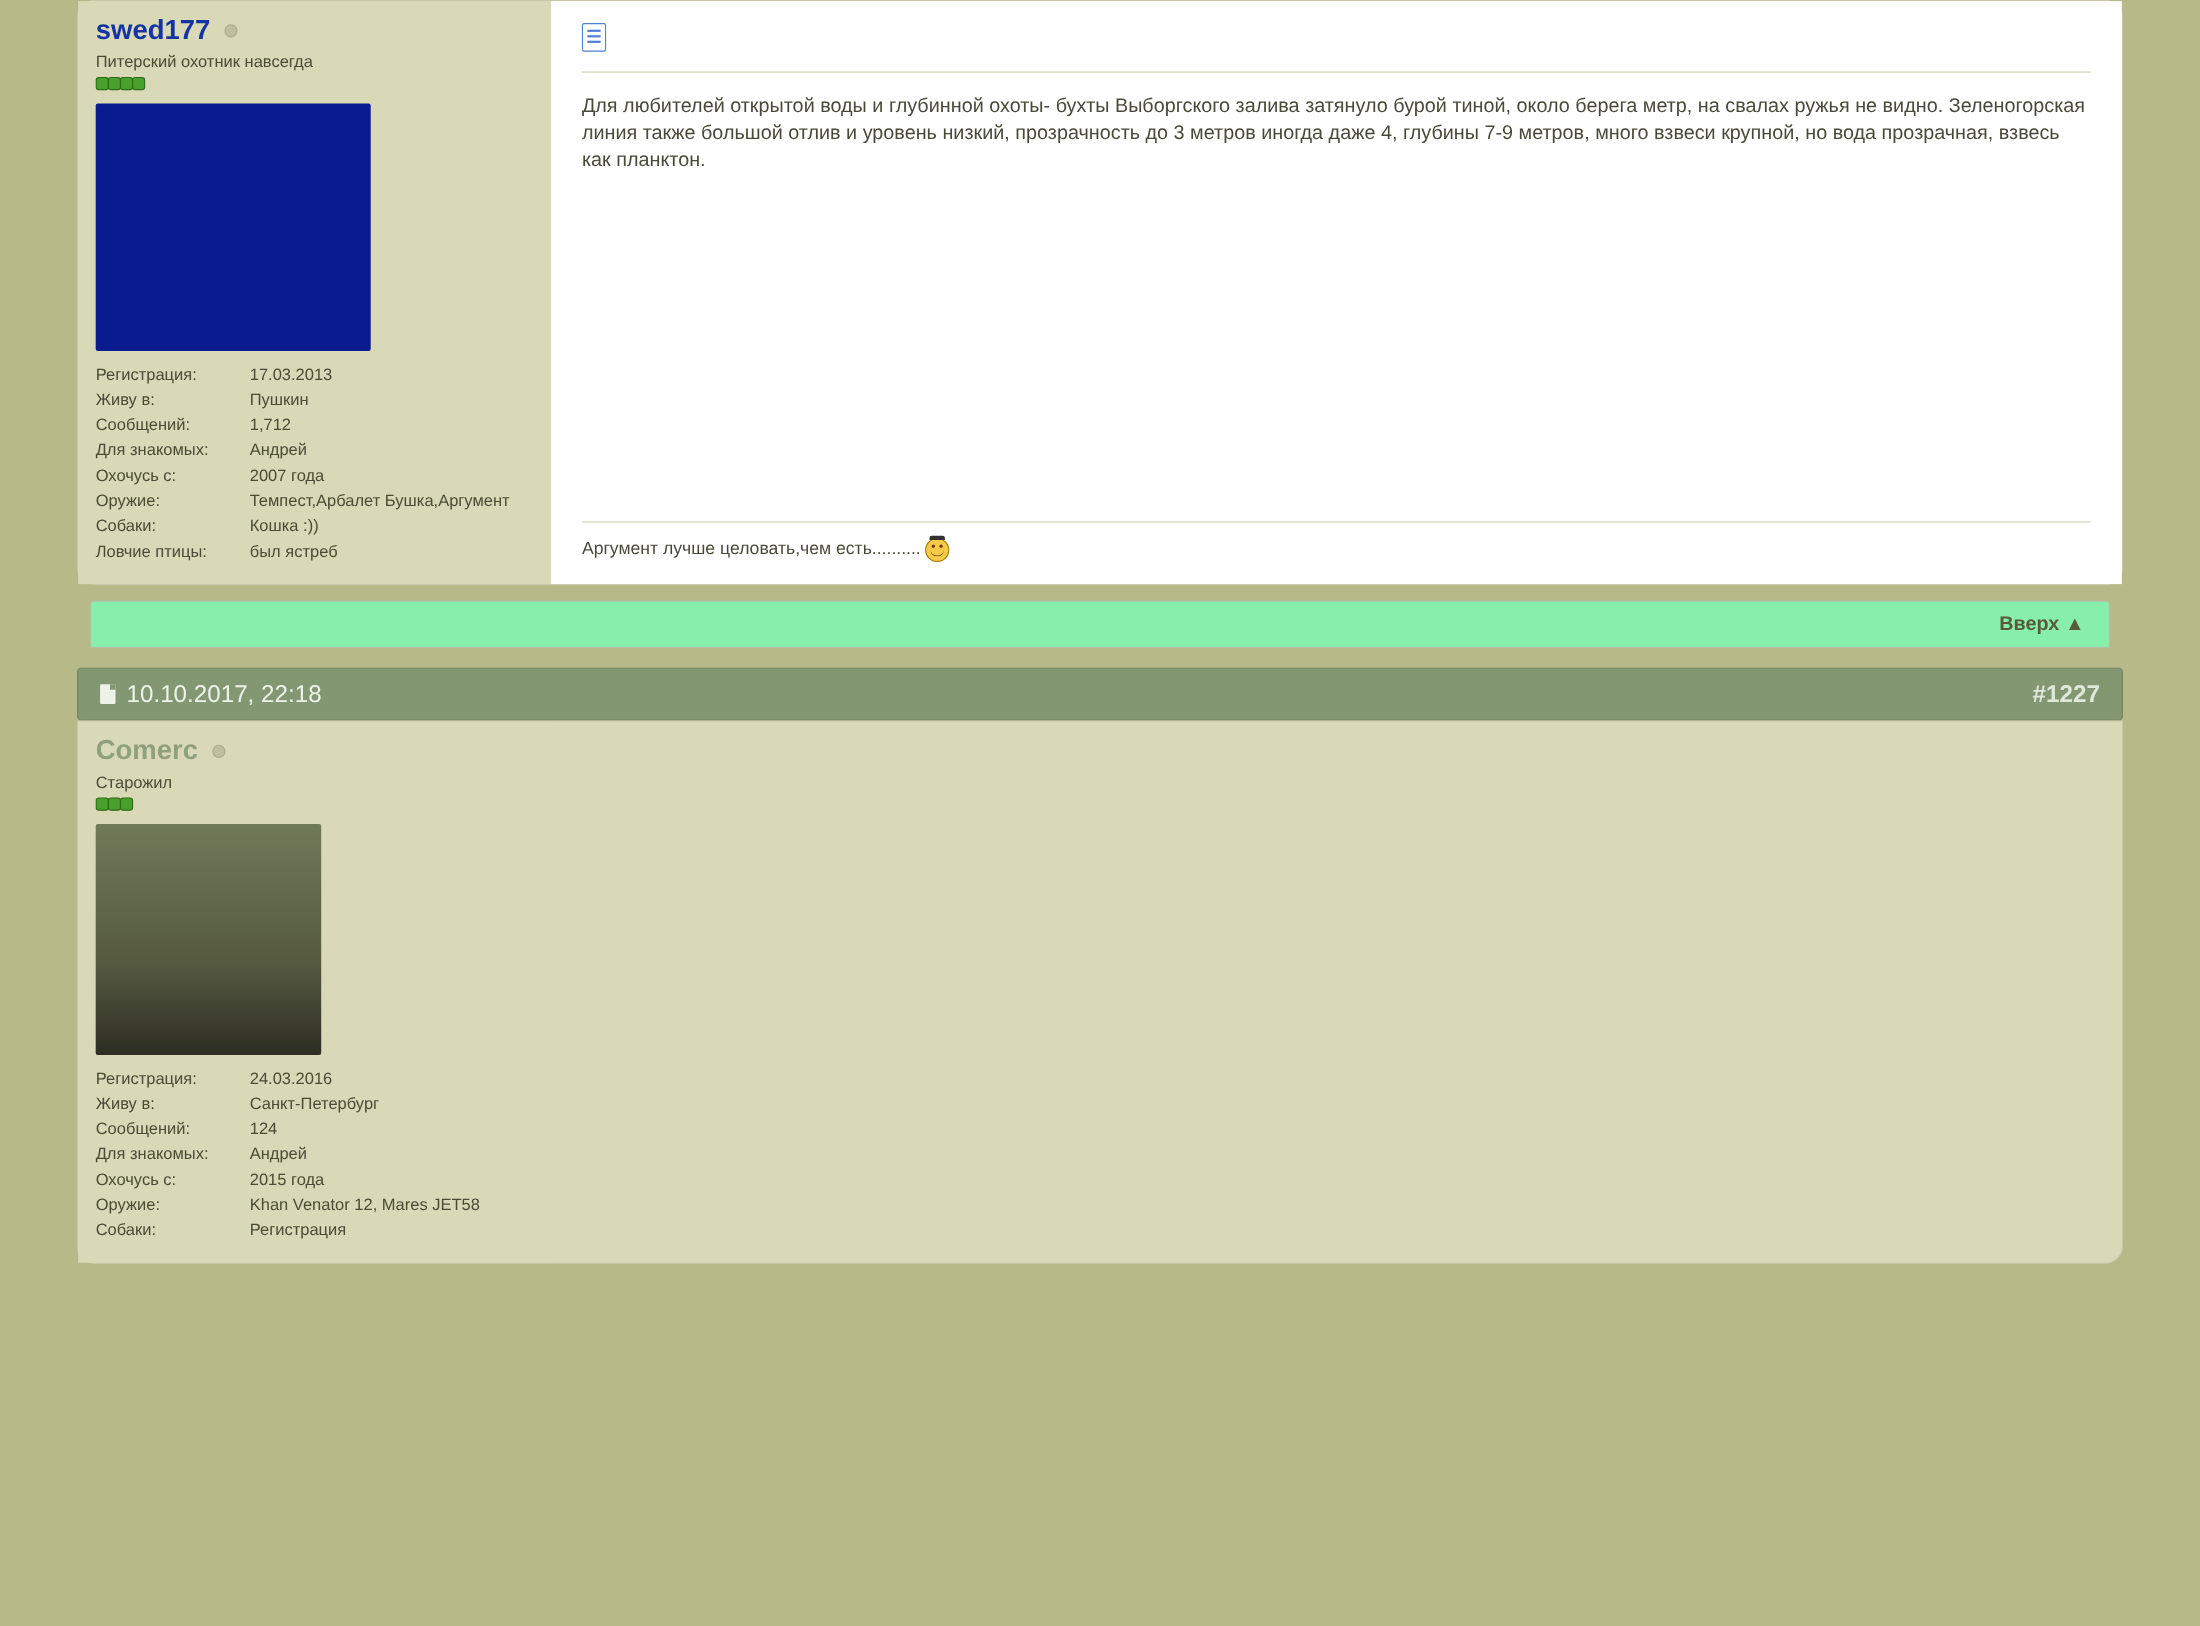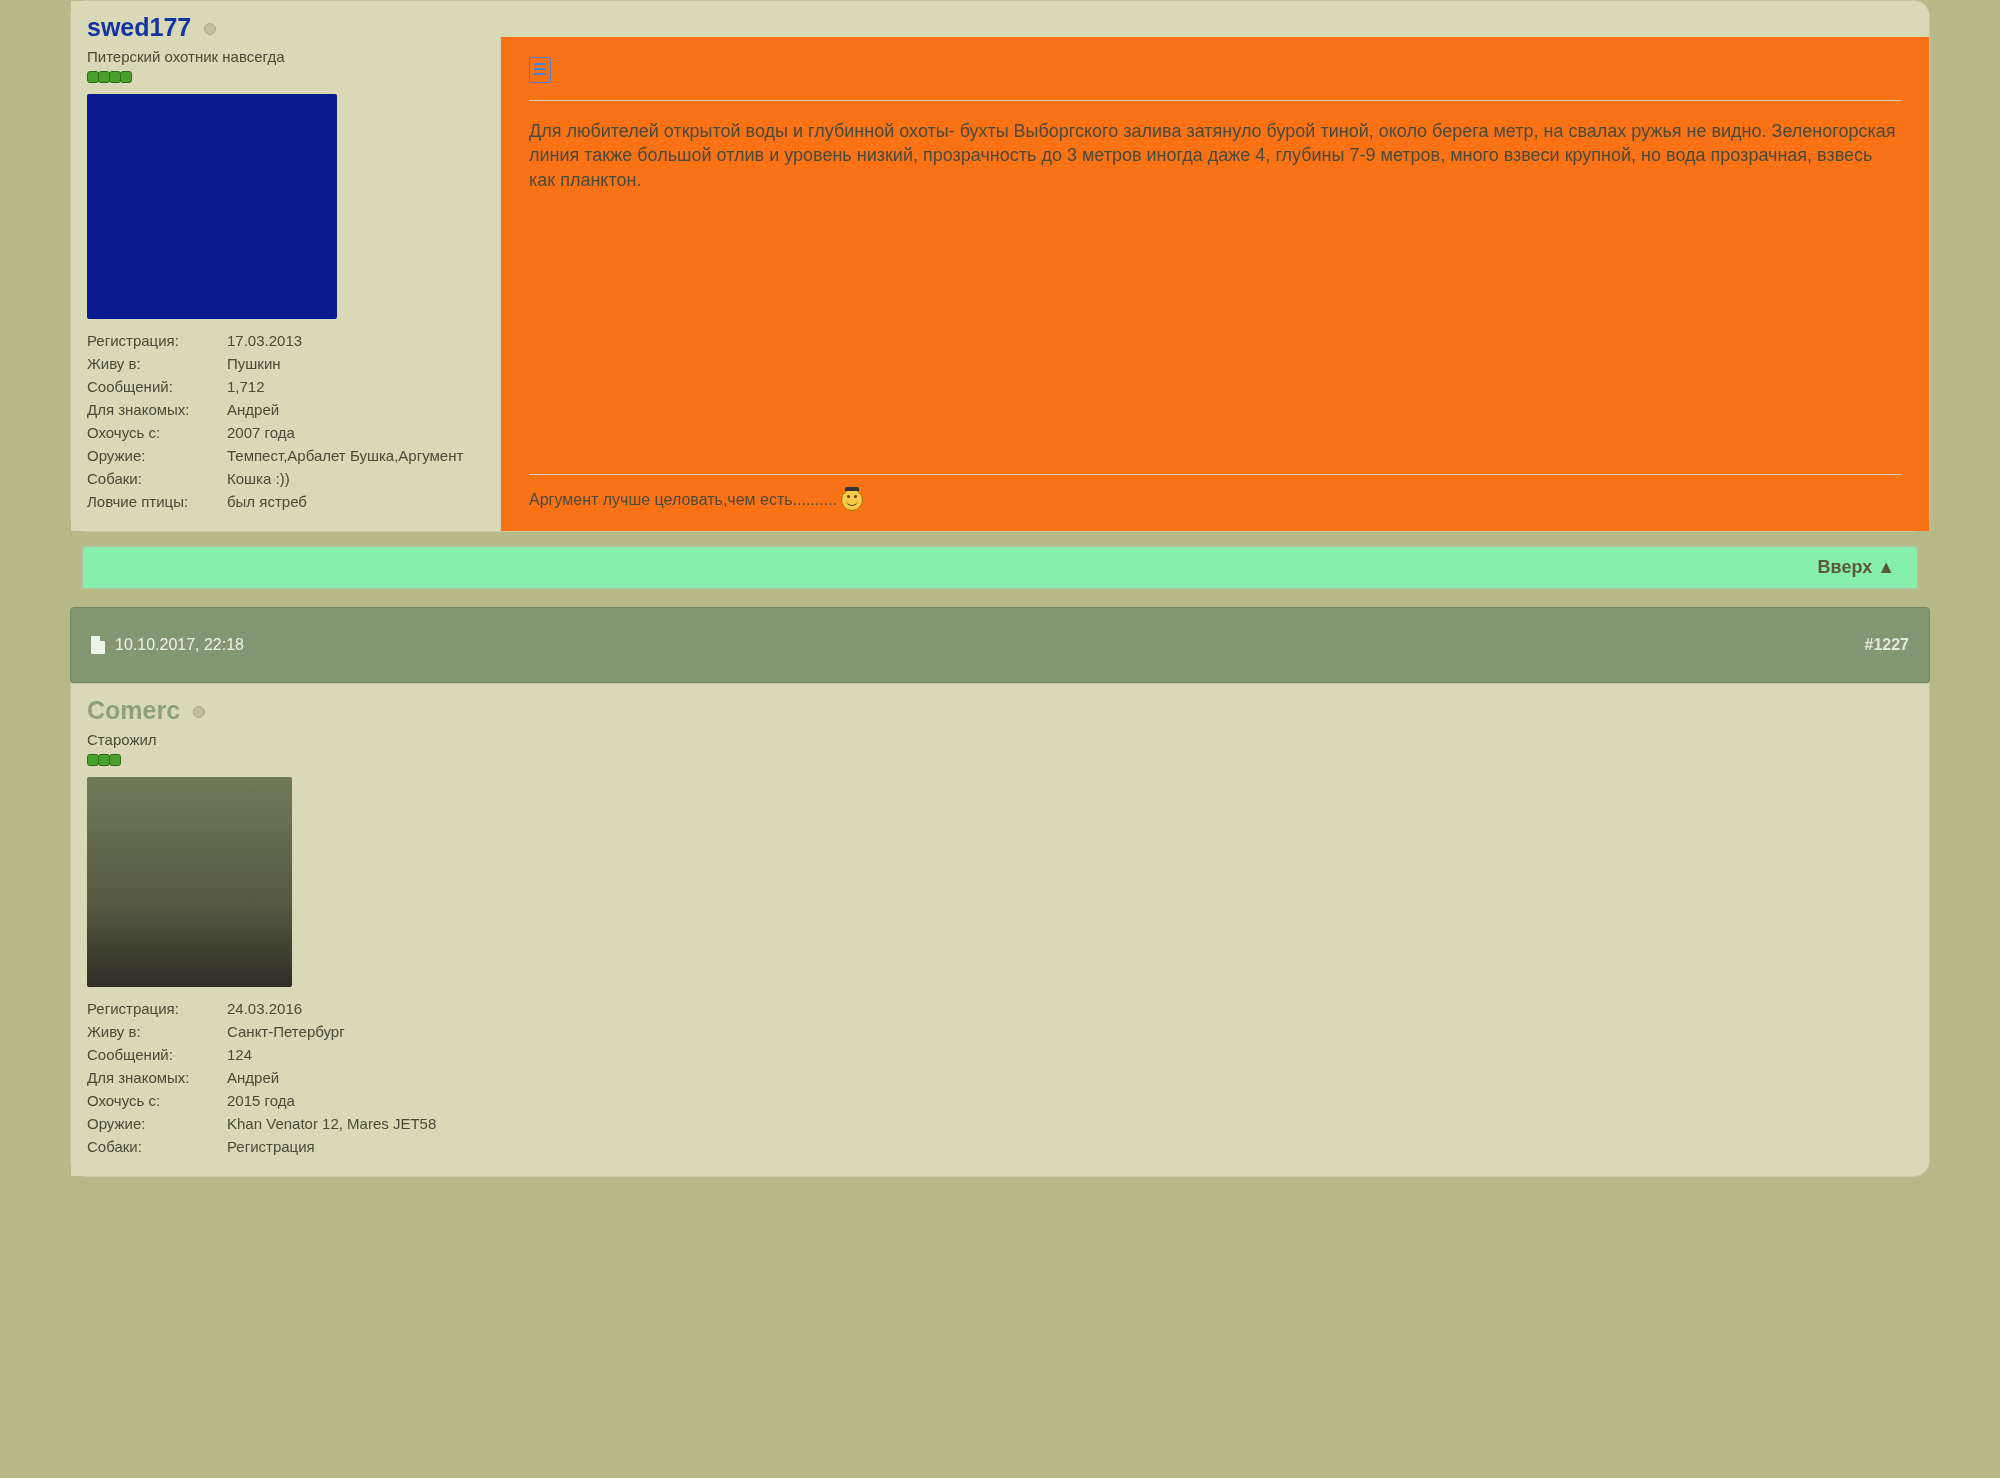--- a/index.html
+++ b/index.html
@@ -1,20 +1,20 @@
 <!DOCTYPE html>
 <html><head>
 <meta charset="utf-8">
 <style>
   html,body{margin:0;padding:0;background:#b7b988;font-family:Verdana,Arial,sans-serif;font-size:15px;color:#333;}
   .page{width:2000px;min-height:1478px;background:#b7b988;padding:0 0 40px 0;box-sizing:border-box;}
   .post{margin:0 70px 14px 70px;background:#d9d8b7;border:1px solid #c8c7a6;border-radius:16px;}
   .post-body{display:flex;align-items:stretch;}
   .user-col{width:430px;background:#d9d8b7;padding:12px 16px 18px 16px;box-sizing:border-box;}
-  .content-col{flex:1;background:#f97316;padding:20px 28px 20px 28px;box-sizing:border-box;display:flex;flex-direction:column;margin-top:36px;}
+  .content-col{flex:1;background:#ffffff;padding:20px 28px 20px 28px;box-sizing:border-box;display:flex;flex-direction:column;}
   .username{font-size:25px;font-weight:700;margin-bottom:6px;}
   .username a{color:#1434a4;text-decoration:none;}
   .offline-dot{display:inline-block;width:10px;height:10px;border-radius:50%;background:#bfbfa0;border:1px solid #aaaa86;vertical-align:middle;margin-left:6px;}
   .usertitle{font-size:15px;color:#4b4b36;margin-bottom:4px;}
   .pips{margin-bottom:8px;}
   .pip{display:inline-block;width:10px;height:10px;border-radius:3px;background:#4aa02c;border:1px solid #2e6b14;margin-right:-1px;}
   .avatar{background:#0a1a8f;width:250px;height:225px;margin-bottom:10px;border-radius:2px;}
   .prof-row{font-size:15px;color:#4b4b36;padding:3px 0;}
   .prof-row .lbl{display:inline-block;min-width:140px;}
   .prof-row.bold .lbl{font-weight:400;}
@@ -25,21 +25,21 @@
   .hr{border:none;border-top:1px solid #cfcfb4;margin:6px 0 18px 0;}
   .post-text{font-size:18px;line-height:1.35;color:#4a4a3a;flex:1;}
   .signature-sep{border:none;border-top:1px solid #cfcfb4;margin:40px 0 14px 0;}
   .signature{font-size:16px;color:#4a4a3a;display:flex;align-items:center;}
   .emoji{display:inline-block;width:20px;height:20px;border-radius:50%;background:#f7c948;border:1px solid #a37800;position:relative;margin-left:4px;}
   .emoji::before{content:"";position:absolute;left:4px;right:4px;bottom:4px;height:6px;border-bottom:1.5px solid #6a3a00;border-radius:0 0 8px 8px;}
   .emoji::after{content:"";position:absolute;left:5px;top:5px;width:3px;height:3px;background:#6a3a00;border-radius:50%;box-shadow:7px 0 0 #6a3a00;}
   .tophat{position:absolute;left:3px;right:3px;top:-3px;height:4px;background:#333;border-radius:2px 2px 0 0;}
   .back-top{margin:0 82px;background:#86efac;padding:10px 22px;text-align:right;border:1px solid #b3c1ab;border-radius:4px 4px 0 0;}
   .back-top a{color:#5a5a3a;font-weight:700;font-size:18px;text-decoration:none;}
-  .posthead{display:flex;align-items:center;justify-content:space-between;background:#849773;color:#eef3e9;padding:28px 20px;margin:0 70px;border:1px solid #728561;border-radius:4px;font-size:16px;}
+  .posthead{display:flex;align-items:center;justify-content:space-between;background:#849773;color:#eef3e9;padding:10px 20px;margin:0 70px;border:1px solid #728561;border-radius:4px;font-size:22px;}
   .posthead .left{display:flex;align-items:center;gap:10px;}
   .sheet-ico{display:inline-block;width:14px;height:18px;background:#eef3e9;border-radius:1px;position:relative;}
   .sheet-ico::after{content:"";position:absolute;right:0;top:0;width:5px;height:5px;background:#849773;}
   .post2 .username a{color:#8fa07f;}
   .avatar2{width:205px;height:210px;background:linear-gradient(180deg,#6f7a58 0%,#565a40 60%,#2d2d24 100%);margin-bottom:10px;border-radius:2px;}
 </style>
 </head>
 <body>
 
 <div class="page">

